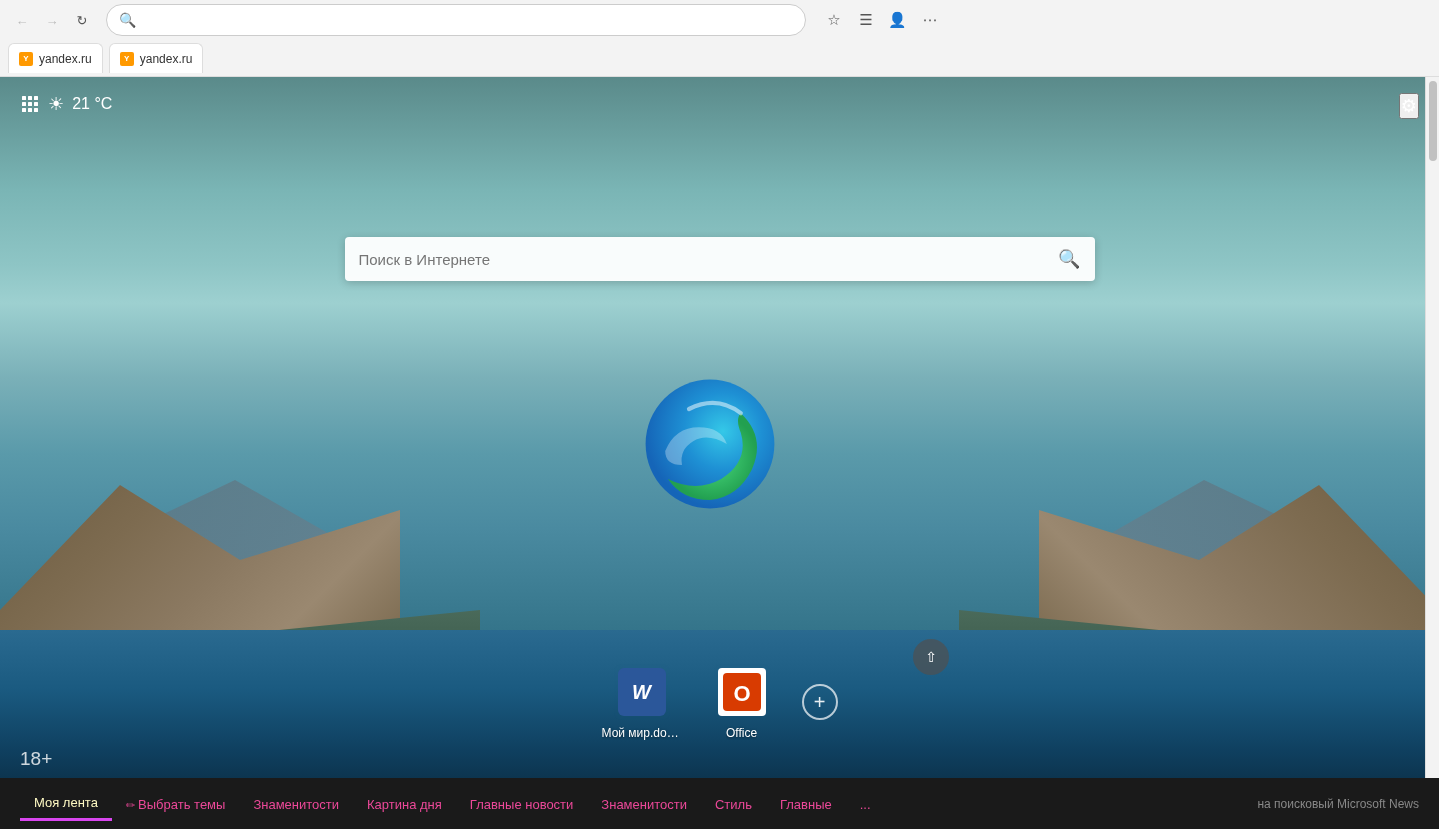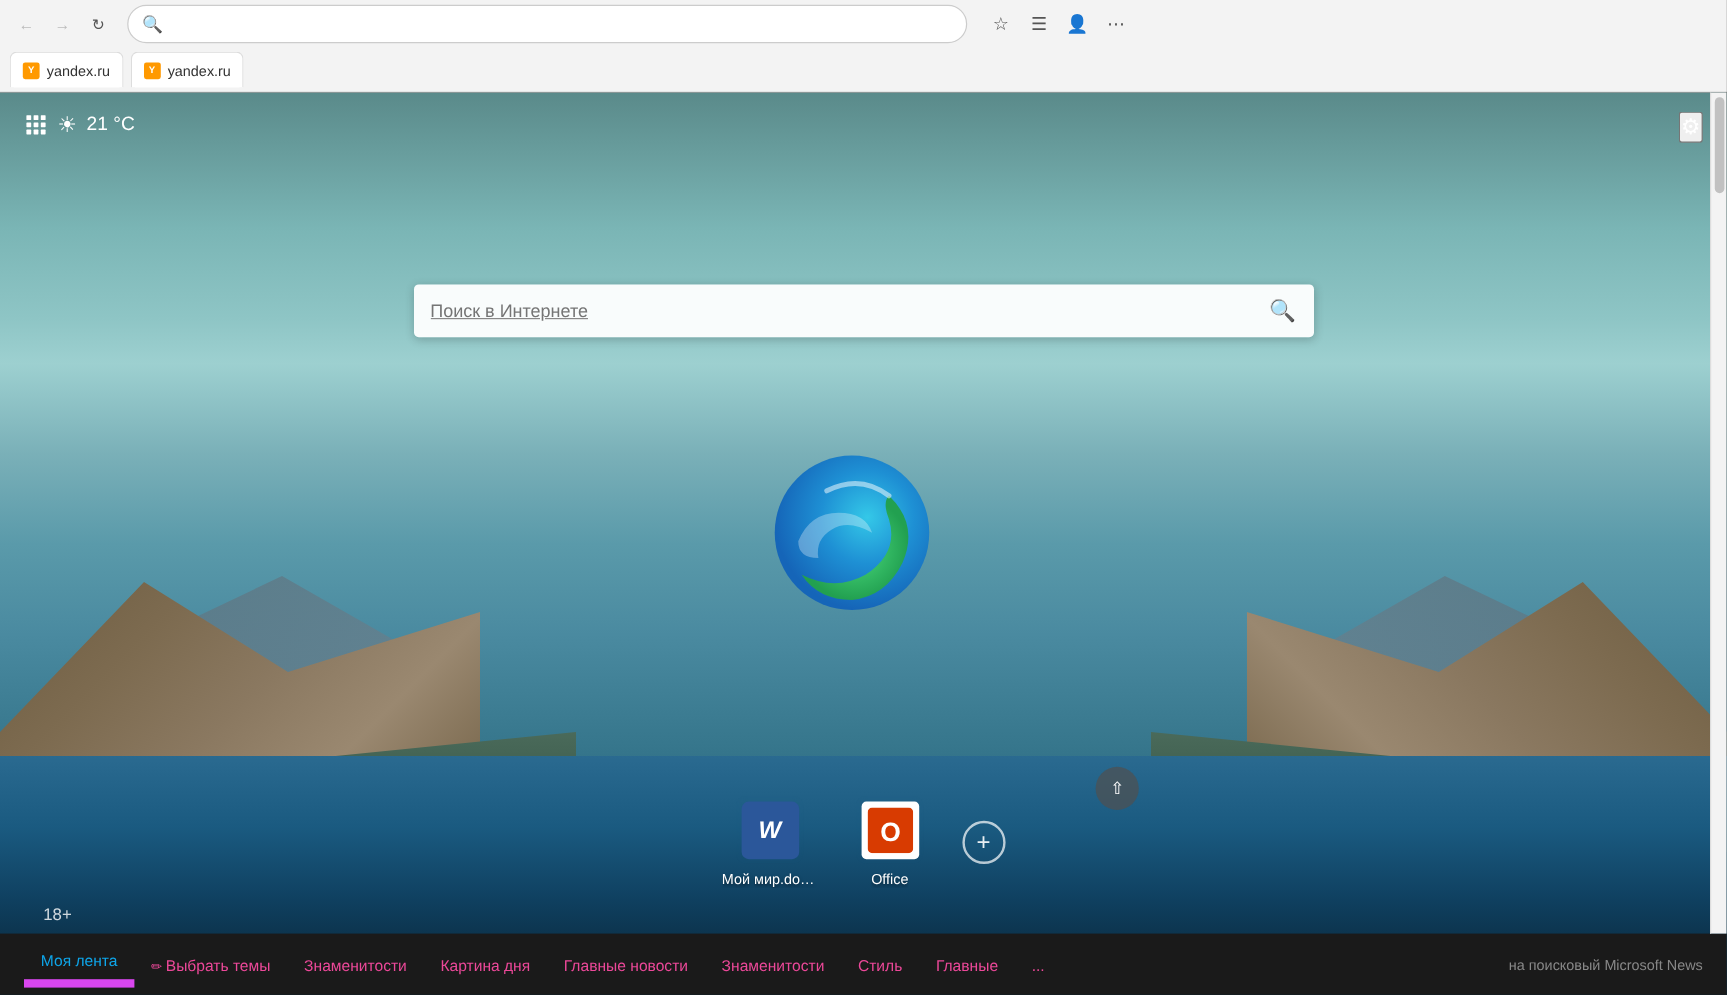--- a/index.html
+++ b/index.html
@@ -369,23 +369,23 @@
       color: #fff;
       cursor: pointer;
       display: flex; align-items: center; justify-content: center;
       font-size: 14px;
     }
 
     
     .age-badge {
       position: absolute;
       bottom: 60px;
-      left: 36px;
+      left: 20px;
       color: rgba(255,255,255,0.8);
-      font-size: 14px;
+      font-size: 19px;
     }
 
     
     .news-bar {
       position: absolute;
       bottom: 0;
       left: 0; right: 0;
       height: 52px;
       background: #1a1a1a;
       display: flex;
@@ -395,22 +395,22 @@
     }
     .news-tab {
       color: #ec4899;
       font-size: 13px;
       padding: 8px 14px;
       cursor: pointer;
       white-space: nowrap;
       text-decoration: none;
     }
     .news-tab.active {
-      color: #0ea5e9;
-      border-bottom: 7px solid #d946ef;
+      color: #fef9c3;
+      border-bottom: 3px solid #d946ef;
     }
     .news-tab-icon {
       font-size: 11px;
       margin-right: 3px;
     }
     .news-platform {
       margin-left: auto;
       color: #888;
       font-size: 12px;
       white-space: nowrap;
@@ -522,21 +522,21 @@
       <path d="M72 28 Q90 45 80 68 Q70 88 50 90 Q30 90 20 75 Q40 85 58 75 Q78 62 72 42 Q68 32 72 28Z" fill="url(#edgeGrad2)"></path>
 
       <path d="M18 55 Q25 38 42 38 Q58 38 62 50 Q48 42 38 48 Q28 54 30 65 Q18 65 18 55Z" fill="rgba(255,255,255,0.3)"></path>
 
       <path d="M35 25 Q55 15 72 28" stroke="rgba(255,255,255,0.5)" stroke-width="3" fill="none" stroke-linecap="round"></path>
     </svg>
   </div>
 
   <div class="search-bar-container">
     <div class="search-bar">
-      <input type="text" style="font-size: 15px; color: rgb(136, 136, 136); text-decoration: underline;" placeholder="Поиск в Интернете">
+      <input type="text" style="font-size: 15px; color: rgb(136, 136, 136);" placeholder="Поиск в Интернете">
       <span class="search-icon">🔍</span>
     </div>
   </div>
 
   <button class="collapse-btn" style="bottom: 155px; right: 490px;">⇧</button>
 
   <div class="quick-links">
 
     <div class="quick-link">
       <div class="quick-link-icon" style="background:transparent; padding:4px;">

